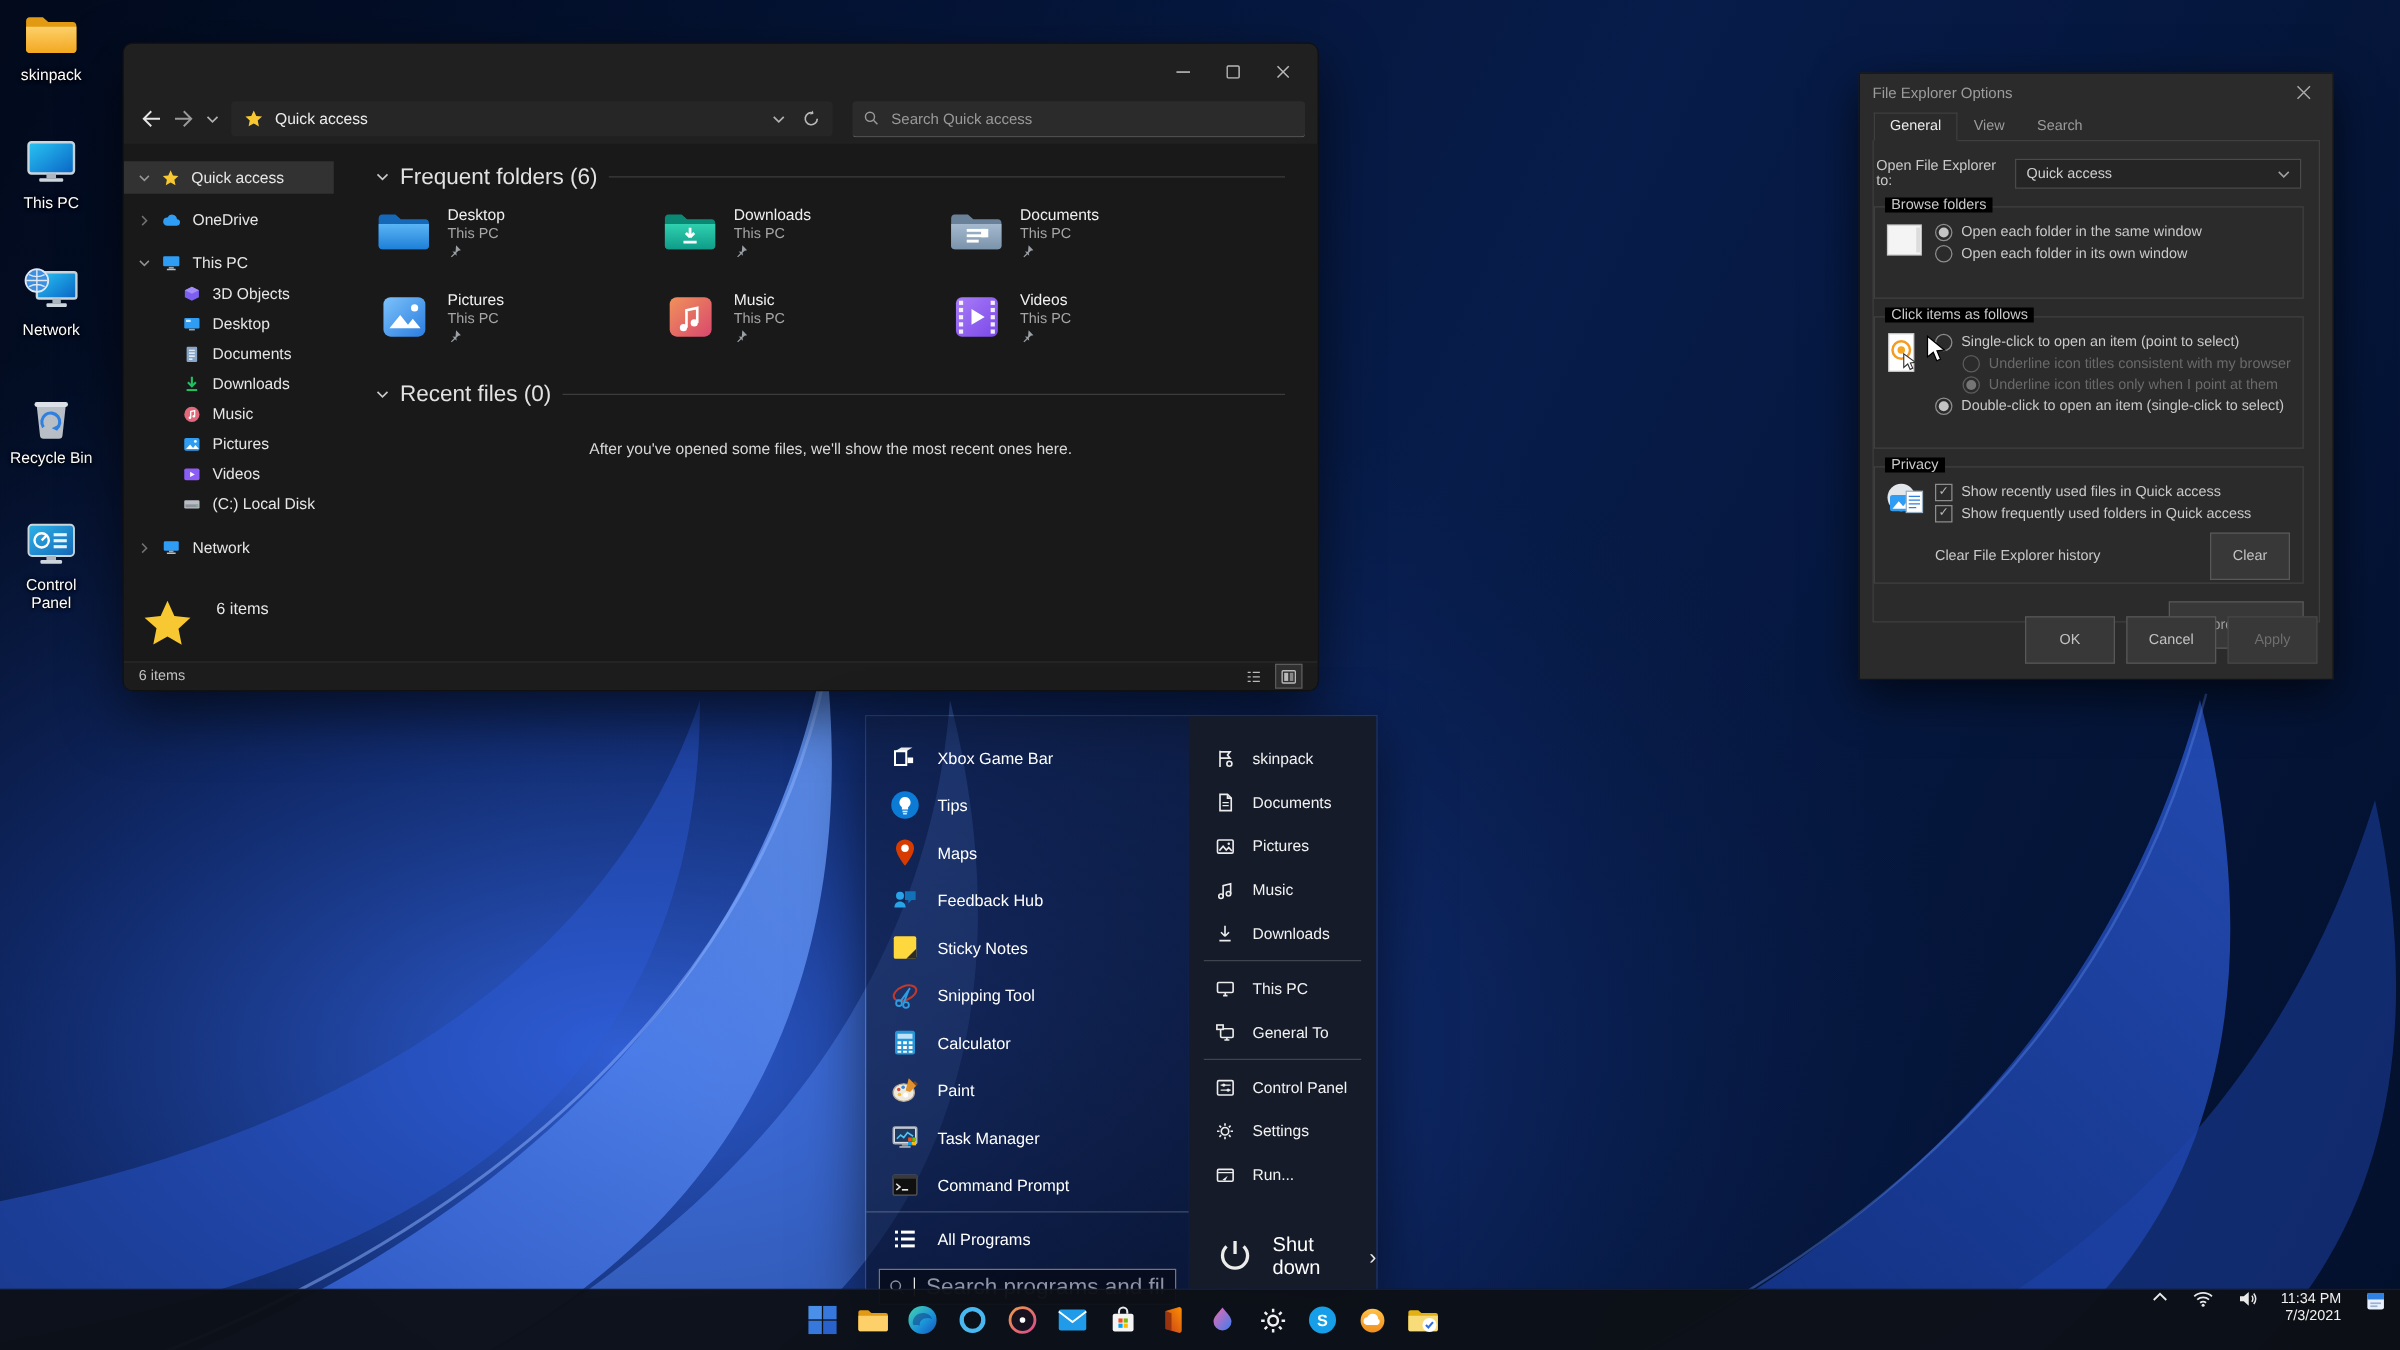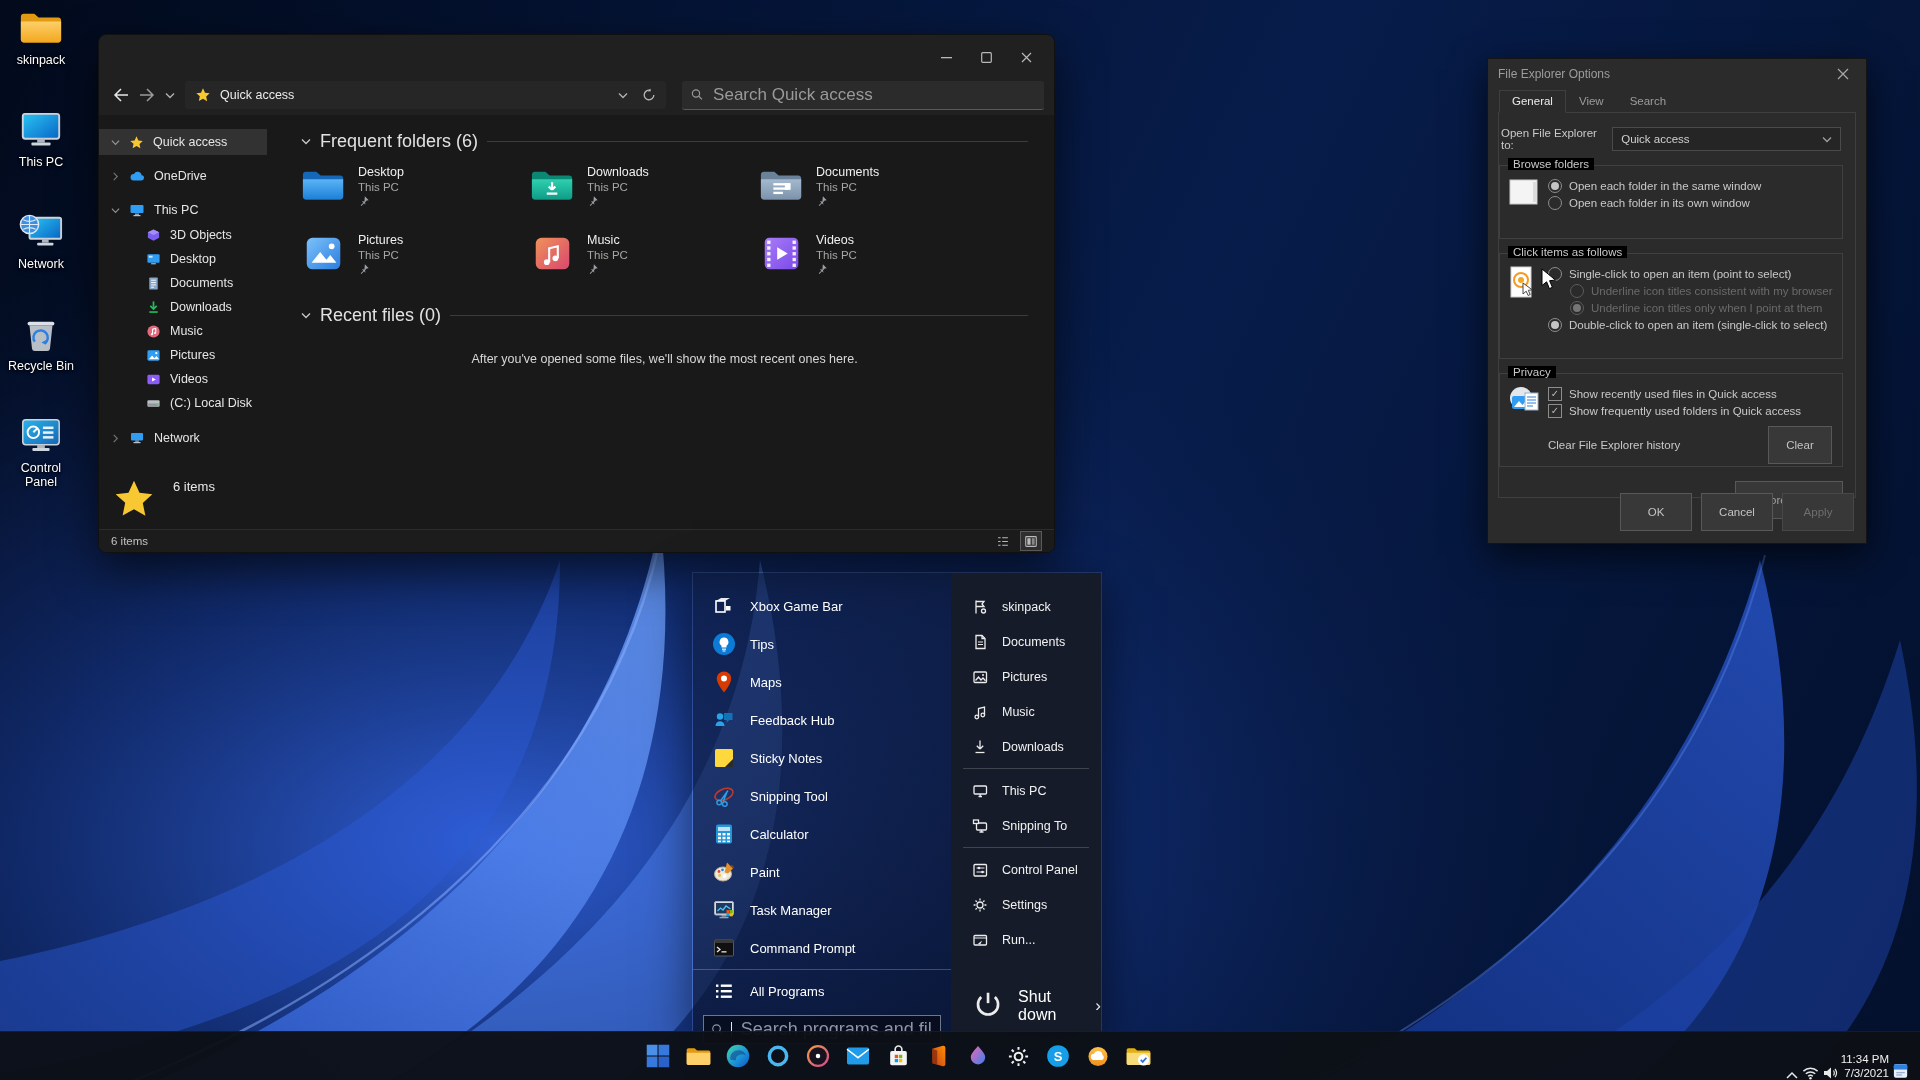--- a/index.html
+++ b/index.html
@@ -21,21 +21,21 @@
   .win-controls{position:absolute;right:8px;top:10px;display:flex;}
   .win-btn{width:40px;height:24px;display:flex;align-items:center;justify-content:center;color:#b4b4b4;}
   .toolbar{height:40px;flex:0 0 auto;display:flex;align-items:center;padding:0 10px 0 14px;gap:10px;}
   .tb-ic{display:flex;align-items:center;justify-content:center;color:#d8d8d8;}
   .addr{display:flex;align-items:center;gap:9px;background:#262626;border-radius:3px;height:28px;
     padding:0 10px;flex:1;margin-right:6px;}
   .crumb{color:#ececec;}
   .addr-right{margin-left:auto;display:flex;gap:14px;align-items:center;color:#bdbdbd;}
   .searchbox{width:344px;height:28px;background:#2b2b2b;border-radius:3px;border-bottom:1px solid #5a5a5a;
     display:flex;align-items:center;gap:8px;padding:0 9px;flex:0 0 auto;}
-  .searchbox input{background:transparent;border:0;outline:0;color:#c8c8c8;font-size:17px;width:100%;
+  .searchbox input{background:transparent;border:0;outline:0;color:#c8c8c8;font-size:12px;width:100%;
     font-family:"Liberation Sans",sans-serif;}
   .searchbox input::placeholder{color:#9a9a9a;}
   .ex-body{flex:1;display:flex;background:#191919;position:relative;}
   .sidebar{width:168px;flex:0 0 auto;padding-top:14px;color:#e6e6e6;}
   .side-row{height:26px;display:flex;align-items:center;gap:9px;padding-left:12px;}
   .side-row .chev{flex:0 0 auto;opacity:.75;}
   .side-row.child{padding-left:47px;height:24px;}
   .side-row.active{background:#323232;}
   .side-row .s-lbl{white-space:nowrap;}
   .gap8{height:8px;}.gap10{height:10px;}
@@ -109,21 +109,21 @@
   .sr-item .rtx{font-size:12.5px;color:#f2f2f2;}
   .sr-div{height:1px;background:rgba(255,255,255,.18);margin:4px 12px;}
   .shutdown{position:absolute;left:0;right:0;bottom:8px;height:35px;display:flex;align-items:center;
     gap:13px;padding-left:20px;}
   .shutdown .chevr{margin-left:26px;font-size:17px;color:#e8e8e8;line-height:1;}
   
   .taskbar{position:absolute;left:0;right:0;bottom:0;height:48px;background:rgba(13,16,22,.96);
     border-top:1px solid rgba(255,255,255,.05);}
   .tb-center{position:absolute;left:642px;top:0;height:48px;display:flex;align-items:center;gap:8px;}
   .tb-app{width:32px;height:32px;display:flex;align-items:center;justify-content:center;border-radius:5px;}
-  .tray{position:absolute;right:4px;top:0;height:48px;display:flex;align-items:flex-end;gap:3px;padding-right:6px;}
+  .tray{position:absolute;right:4px;top:0;height:48px;display:flex;align-items:flex-start;gap:19px;padding-right:6px;}
   .clock{text-align:right;font-size:11.5px;line-height:14px;color:#f0f0f0;}
   
   .cursor{position:absolute;left:1541px;top:268px;z-index:50;pointer-events:none;}
   svg{display:block;}
 </style>
 </head>
 <body>
 
 <div class="stage">
 
@@ -887,21 +887,21 @@
         <span class="rtx">This PC</span>
       </div>
       <div class="sr-item">
         <svg class="ric" viewBox="0 0 18 18">
             <g stroke="#ececec" stroke-width="1.3" fill="none">
               <rect x="5.5" y="6" width="10" height="7" rx="1"></rect>
               <path d="M8.5 15h4M10.5 13v2"></path>
               <rect x="2.5" y="3" width="5" height="3.5" fill="#151b28"></rect>
             </g>
           </svg>
-        <span class="rtx">Snipping To</span>
+        <span class="rtx">General To</span>
       </div>
       <div class="sr-div"></div>
       <div class="sr-item">
         <svg class="ric" viewBox="0 0 18 18">
             <g stroke="#ececec" stroke-width="1.3" fill="none">
               <rect x="3" y="3.5" width="12.5" height="11.5" rx="1"></rect>
               <path d="M5.5 7h8M5.5 11h8" stroke-width="1"></path>
               <circle cx="8" cy="7" r="1.3" fill="#ececec" stroke="none"></circle>
               <circle cx="11.5" cy="11" r="1.3" fill="#ececec" stroke="none"></circle>
             </g>

